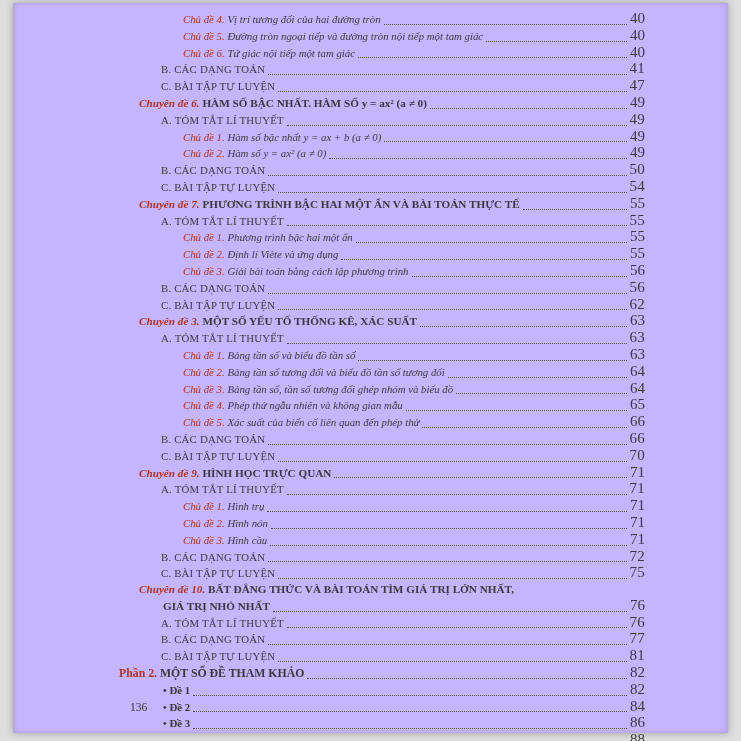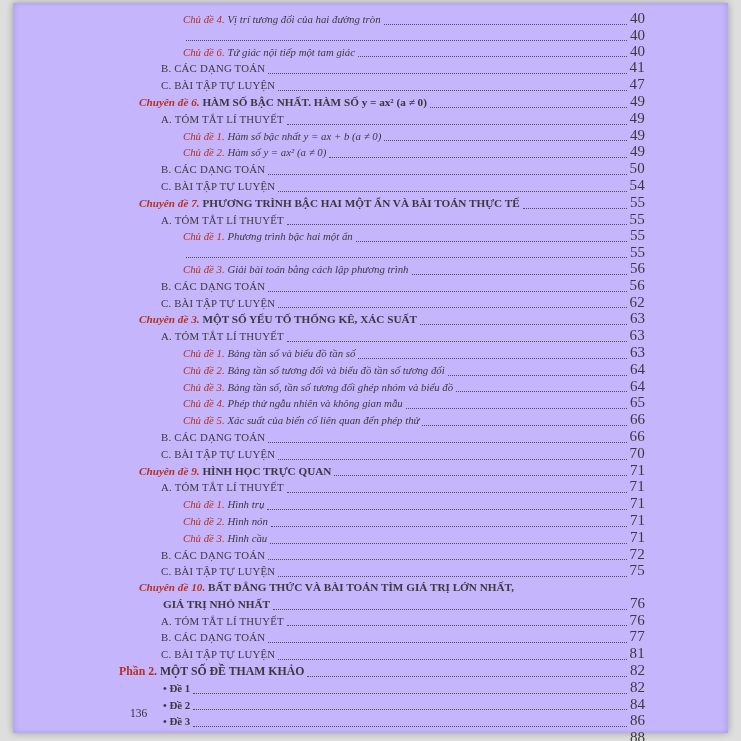--- a/index.html
+++ b/index.html
@@ -32,38 +32,39 @@
   .chu-de{padding-left:64px;font-style:italic;font-size:10.8px;}
   .chu-de .lbl{color:#b5321c;}
   .section{padding-left:42px;font-size:10.8px;letter-spacing:.2px;}
   .chuyen-de{padding-left:20px;font-weight:bold;font-size:11.2px;}
   .chuyen-de .lbl{color:#b5321c;font-style:italic;}
   .phan{padding-left:0;font-weight:bold;font-size:11.8px;}
   .phan .lbl{color:#b5321c;}
   .bullet{padding-left:44px;font-size:10.8px;font-weight:bold;}
   .line2{padding-left:24px;}
   .footer{
-    position:absolute;left:117px;bottom:14px;
+    position:absolute;left:117px;bottom:20px;
     font-size:11.5px;color:#333;
   }
 </style>
 </head>
 <body>
 
 <div class="page">
   <div class="toc">
       <div class="entry chu-de">
         <div class="row">
           <span class="text"><span class="lbl">Chủ đề 4.</span> <span class="ttl">Vị trí tương đối của hai đường tròn</span></span>
           <span class="leader"></span>
           <span class="pg">40</span>
         </div>
       </div>
       <div class="entry chu-de">
         <div class="row">
+          <span class="text"><span class="lbl">Chủ đề 5.</span> <span class="ttl">Đường tròn ngoại tiếp và đường tròn nội tiếp một tam giác</span></span>
           <span class="leader"></span>
           <span class="pg">40</span>
         </div>
       </div>
       <div class="entry chu-de">
         <div class="row">
           <span class="text"><span class="lbl">Chủ đề 6.</span> <span class="ttl">Tứ giác nội tiếp một tam giác</span></span>
           <span class="leader"></span>
           <span class="pg">40</span>
         </div>
@@ -140,20 +141,21 @@
       </div>
       <div class="entry chu-de">
         <div class="row">
           <span class="text"><span class="lbl">Chủ đề 1.</span> <span class="ttl">Phương trình bậc hai một ẩn</span></span>
           <span class="leader"></span>
           <span class="pg">55</span>
         </div>
       </div>
       <div class="entry chu-de">
         <div class="row">
+          <span class="text"><span class="lbl">Chủ đề 2.</span> <span class="ttl">Định lí Viète và ứng dụng</span></span>
           <span class="leader"></span>
           <span class="pg">55</span>
         </div>
       </div>
       <div class="entry chu-de">
         <div class="row">
           <span class="text"><span class="lbl">Chủ đề 3.</span> <span class="ttl">Giải bài toán bằng cách lập phương trình</span></span>
           <span class="leader"></span>
           <span class="pg">56</span>
         </div>

